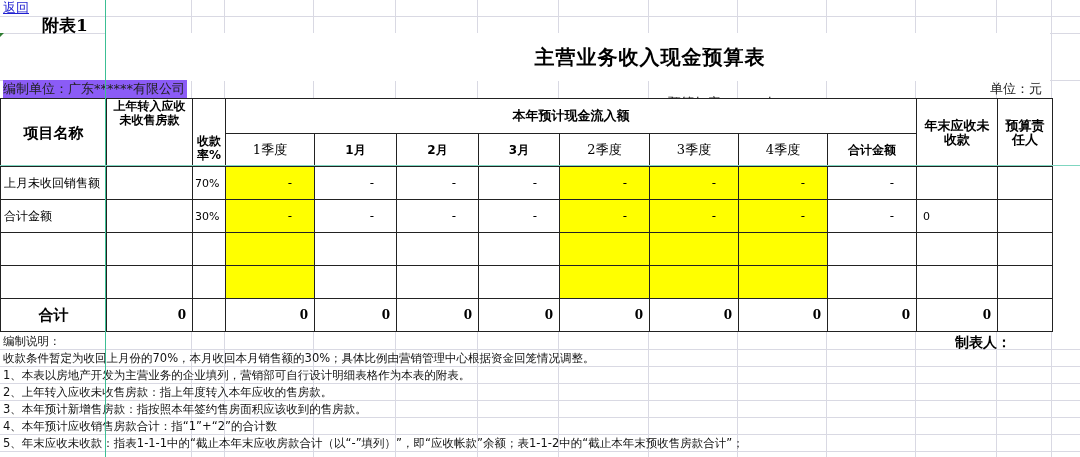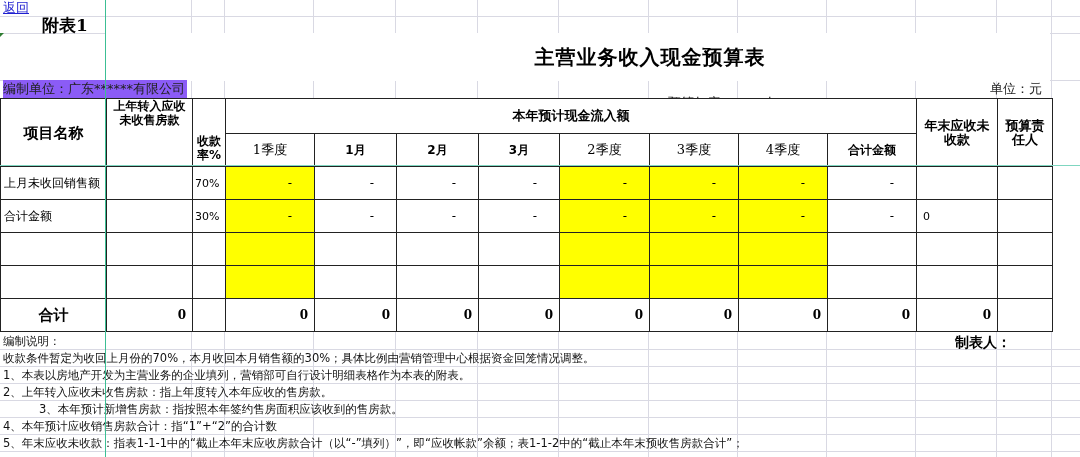--- a/index.html
+++ b/index.html
@@ -183,18 +183,18 @@
   </tr>
 </tbody>
   </table>
 
 <div class="abs maker">制表人：</div>
 
 <div class="abs notes" style="top:333px;text-align:center;">编制说明：</div>
 <div class="abs notes" style="top:350px;">收款条件暂定为收回上月份的70%，本月收回本月销售额的30%；具体比例由营销管理中心根据资金回笼情况调整。</div>
 <div class="abs notes" style="top:367px;">1、本表以房地产开发为主营业务的企业填列，营销部可自行设计明细表格作为本表的附表。</div>
 <div class="abs notes" style="top:384px;">2、上年转入应收未收售房款：指上年度转入本年应收的售房款。</div>
-<div class="abs notes" style="top:401px;margin-left:36px;">3、本年预计新增售房款：指按照本年签约售房面积应该收到的售房款。</div>
+<div class="abs notes" style="top:401px;">3、本年预计新增售房款：指按照本年签约售房面积应该收到的售房款。</div>
 <div class="abs notes" style="top:418px;">4、本年预计应收销售房款合计：指“1”+“2”的合计数</div>
 <div class="abs notes" style="top:435px;">5、年末应收未收款：指表1-1-1中的“截止本年末应收房款合计（以“-”填列）”，即“应收帐款”余额；表1-1-2中的“截止本年末预收售房款合计”；</div>
 
 <div class="freeze-v"></div>
 <div class="freeze-h"></div>
 
 </body></html>

